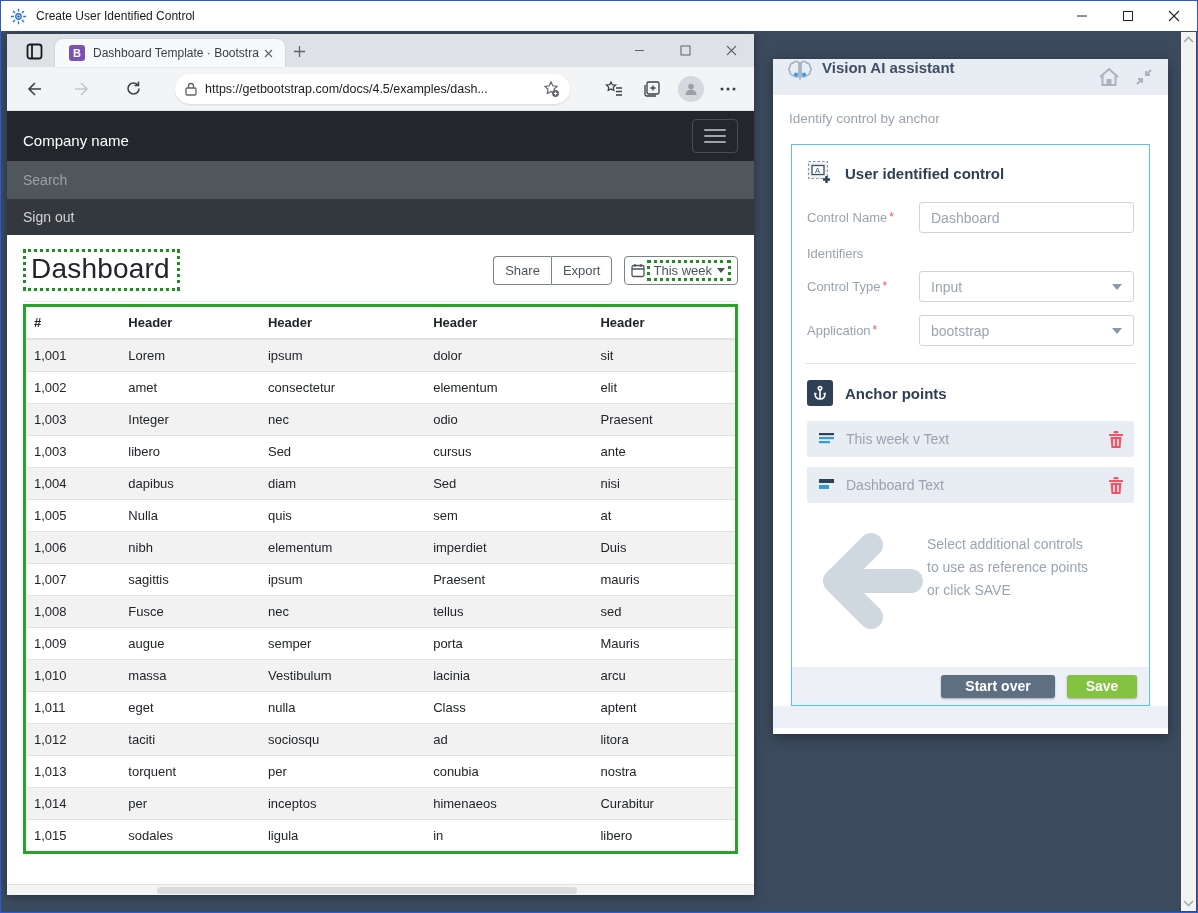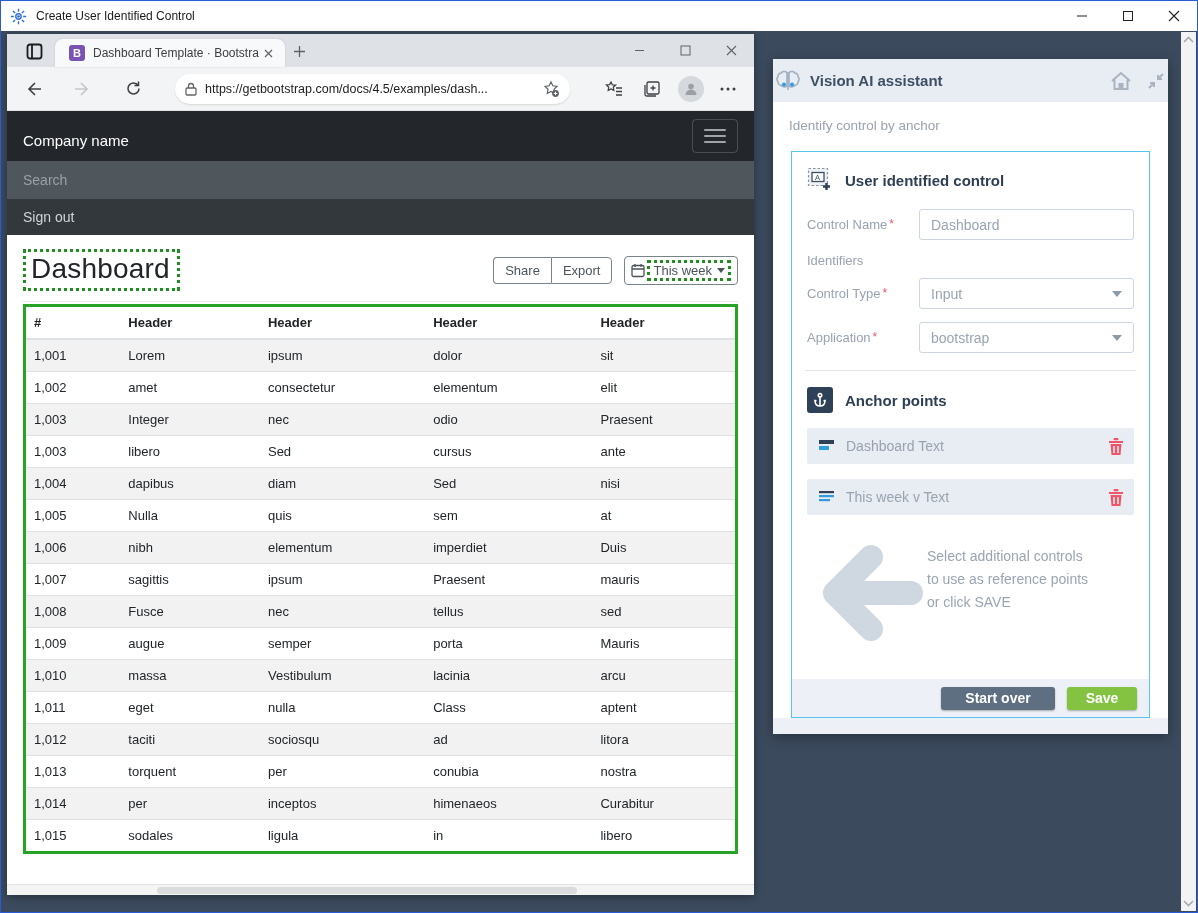--- a/index.html
+++ b/index.html
@@ -40,42 +40,42 @@
   .hamburger i { display:block; width:22px; height:2px; background:#9fa4a8; border-radius:1px; }
   .search-row { height:38px; background:#4f565c; display:flex; align-items:center; }
   .search-input { width:100%; height:100%; background:transparent; border:none; outline:none; color:#d8dadc; font-size:14px; padding:0 16px; font-family:"Liberation Sans",sans-serif; }
   .search-input::placeholder { color:#9ba1a6; }
   .signout-row { height:36px; background:#33383d; display:flex; align-items:center; padding:0 16px; color:#d2d4d6; font-size:14px; }
 
   .content { padding:14px 16px 0 16px; flex:1; }
   .page-head { display:flex; align-items:center; justify-content:space-between; padding-bottom:10px; border-bottom:1px solid #e9e9e9; }
   .h1-box { border:3px dotted #1f8f1f; padding:1px 7px 3px 5px; display:inline-block; }
   .h1-box h1 { font-size:28px; font-weight:500; color:#212529; letter-spacing:.2px; }
-  .head-tools { display:flex; align-items:center; gap:12px; }
+  .head-tools { display:flex; gap:12px; }
   .btn-group { display:flex; }
   .btn { background:#fff; border:1px solid #79838c; color:#4b545c; font-size:13px; padding:5px 11px; font-family:"Liberation Sans",sans-serif; }
   .btn.share { border-radius:4px 0 0 4px; border-right:none; }
   .btn.export { border-radius:0 4px 4px 0; }
   .btn-week { background:#fff; border:1px solid #79838c; border-radius:4px; color:#4b545c; font-size:13px; padding:3px 6px; display:flex; align-items:center; }
   .week-hl { border:3px dotted #1f8f1f; padding:0 3px; display:flex; align-items:center; gap:5px; }
   .caret { width:0; height:0; border-left:4px solid transparent; border-right:4px solid transparent; border-top:5px solid #4b545c; display:inline-block; }
 
   .table-wrap { border:3px solid #27a327; margin-top:2px; }
   table { width:100%; border-collapse:collapse; font-size:13px; color:#212529; table-layout:fixed; }
   th { text-align:left; font-weight:bold; padding:8px; border-bottom:2px solid #dee2e6; }
   td { padding:8px; border-top:1px solid #dee2e6; }
   tbody tr:nth-child(odd) { background:#f2f2f2; }
   col.c1{width:13.3%} col.c2{width:19.7%} col.c3{width:23.3%} col.c4{width:23.6%}
 
   .hscroll { height:11px; background:#f4f4f4; border-top:1px solid #e2e2e2; display:flex; align-items:center; }
   .hscroll .thumb { height:7px; width:420px; margin-left:150px; background:#d9dbdd; border-radius:4px; }
 
   
   .panel { position:absolute; left:772px; top:58px; width:395px; height:675px; background:#fff; box-shadow:0 3px 12px rgba(0,0,0,.35); overflow:hidden; }
-  .panel-head { height:43px; background:#e8edf3; display:flex; align-items:center; padding:0 2px; }
+  .panel-head { height:36px; background:#e8edf3; display:flex; padding:0 14px; }
   .panel-title { font-size:15px; font-weight:bold; color:#3d4f63; margin-left:9px; flex:1; }
   .panel-head .hicon { margin-left:14px; display:flex; align-items:center; }
   .panel-sub { color:#99a3af; font-size:13.5px; padding:16px 16px 14px 16px; }
 
   .card { border:1px solid #55c4ef; margin:4px 18px 0 18px; padding:15px; background:#fff; }
   .card-head { display:flex; align-items:center; margin-bottom:16px; }
   .card-title { font-size:15px; font-weight:bold; color:#2e3f54; margin-left:12px; }
   .frow { display:flex; align-items:center; margin-bottom:13px; }
   .flabel { width:112px; font-size:13px; color:#99a3af; flex-shrink:0; }
   .req { color:#f05468; font-size:12px; vertical-align:top; margin-left:2px; }
@@ -480,43 +480,43 @@
           <svg width="16" height="16" viewBox="0 0 16 16">
               <g stroke="#fff" stroke-width="1.6" fill="none">
                 <circle cx="8" cy="3.2" r="1.7"></circle>
                 <path d="M8 5v9M3 8.5C3 12 5 14 8 14s5-2 5-5.5M2.2 8.2L4.5 9M13.8 8.2L11.5 9"></path>
               </g>
             </svg>
         </span>
         <span class="card-title">Anchor points</span>
       </div>
 
-      <div class="anchor-item">
+      <div class="anchor-item" style="margin-bottom:10px">
         <svg width="17" height="14" viewBox="0 0 17 14">
-            <rect x="0" y="1" width="15" height="4" fill="#2e4156"></rect>
-            <rect x="0" y="7" width="10" height="4" fill="#2f9ce0"></rect>
-          </svg>
-        <span class="anchor-label">Dashboard Text</span>
+            <rect x="0" y="1" width="15" height="2.2" fill="#2e4156"></rect>
+            <rect x="0" y="5" width="15" height="2.2" fill="#2f9ce0"></rect>
+            <rect x="0" y="9" width="11" height="2.2" fill="#2f9ce0"></rect>
+          </svg>
+        <span class="anchor-label">This week v Text</span>
         <svg width="16" height="19" viewBox="0 0 16 19">
             <g fill="#f05468">
               <rect x="1" y="4" width="14" height="2"></rect>
               <rect x="5.5" y="1" width="5" height="2.2" rx="1"></rect>
               <path d="M2.5 7h11l-1 11h-9z"></path>
             </g>
             <path d="M6 9v7M10 9v7" stroke="#fff" stroke-width="1.4"></path>
           </svg>
       </div>
 
-      <div class="anchor-item" style="margin-bottom:10px">
+      <div class="anchor-item">
         <svg width="17" height="14" viewBox="0 0 17 14">
-            <rect x="0" y="1" width="15" height="2.2" fill="#2e4156"></rect>
-            <rect x="0" y="5" width="15" height="2.2" fill="#2f9ce0"></rect>
-            <rect x="0" y="9" width="11" height="2.2" fill="#2f9ce0"></rect>
-          </svg>
-        <span class="anchor-label">This week v Text</span>
+            <rect x="0" y="1" width="15" height="4" fill="#2e4156"></rect>
+            <rect x="0" y="7" width="10" height="4" fill="#2f9ce0"></rect>
+          </svg>
+        <span class="anchor-label">Dashboard Text</span>
         <svg width="16" height="19" viewBox="0 0 16 19">
             <g fill="#f05468">
               <rect x="1" y="4" width="14" height="2"></rect>
               <rect x="5.5" y="1" width="5" height="2.2" rx="1"></rect>
               <path d="M2.5 7h11l-1 11h-9z"></path>
             </g>
             <path d="M6 9v7M10 9v7" stroke="#fff" stroke-width="1.4"></path>
           </svg>
       </div>
 

